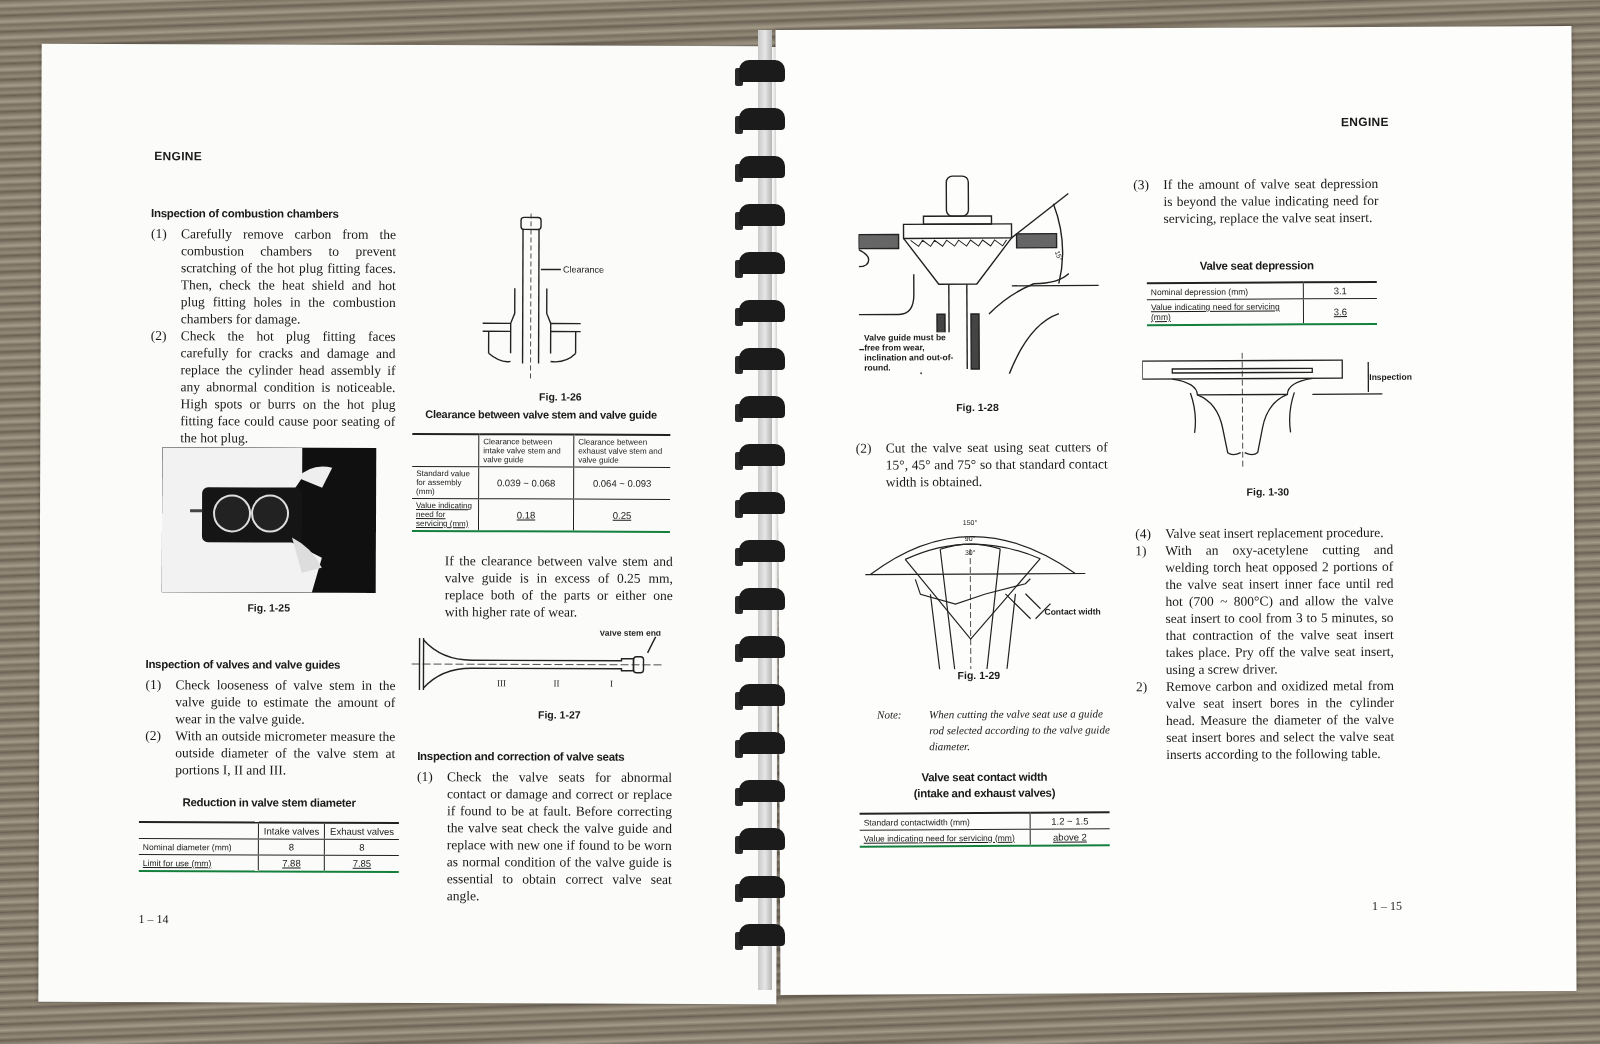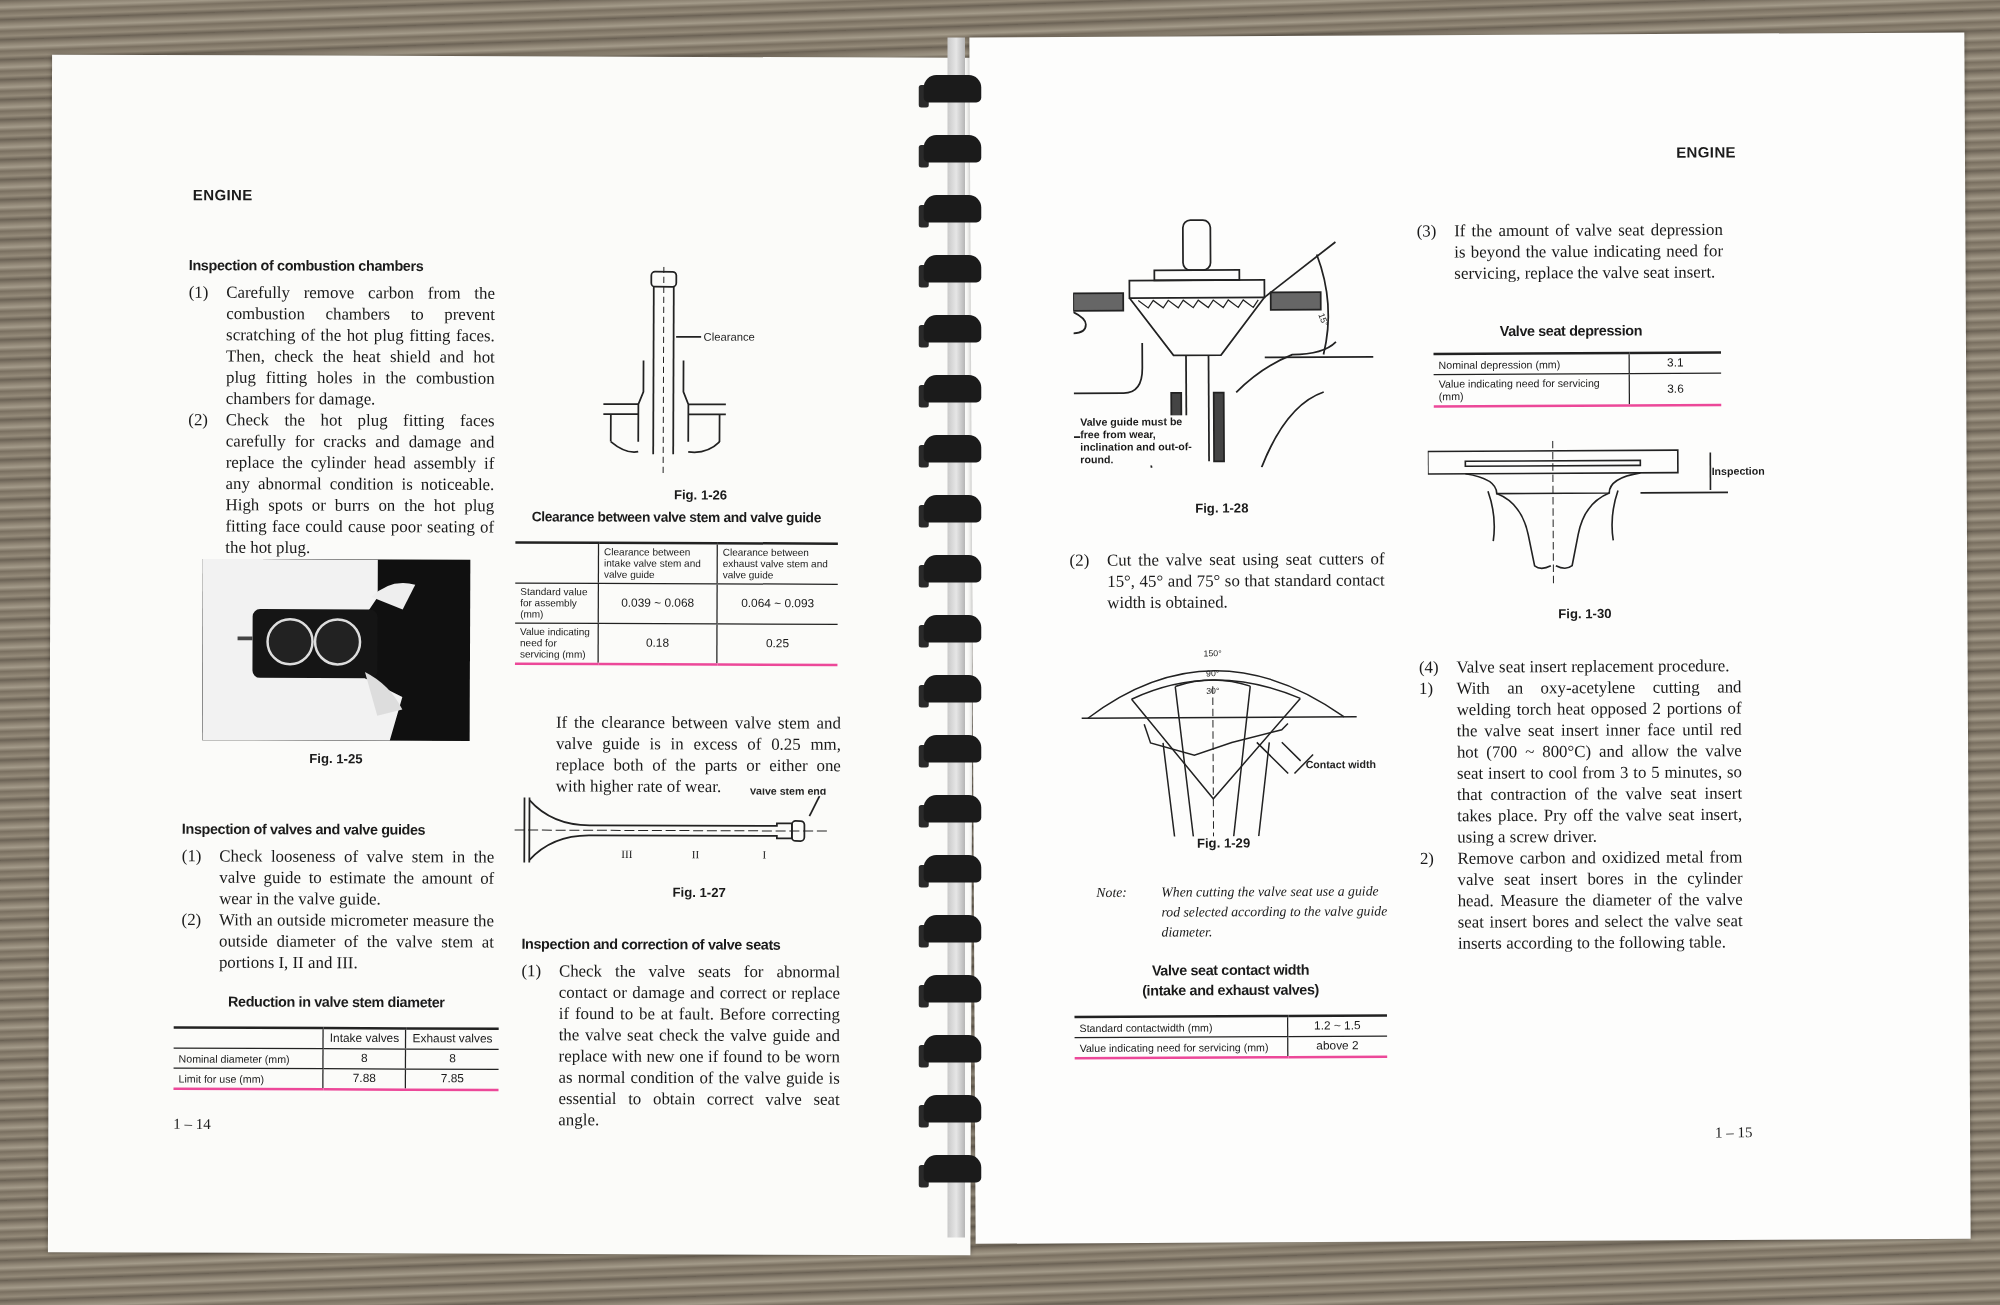--- a/index.html
+++ b/index.html
@@ -17,21 +17,21 @@
   .sec{font-family:"Liberation Sans",sans-serif;font-weight:bold;font-size:11.5px;letter-spacing:-.3px;}
   .body{font-size:13.5px;line-height:17px;text-align:justify;}
   .item{display:flex;}
   .num{width:30px;flex:none;}
   .txt{flex:1;text-align:justify;}
   .fig{font-family:"Liberation Sans",sans-serif;font-weight:bold;font-size:10.5px;text-align:center;}
   .pageno{font-size:12px;}
   table.spec{border-collapse:collapse;font-family:"Liberation Sans",sans-serif;font-size:8.5px;}
   table.spec td{padding:2px 4px;border-bottom:1px solid #222;vertical-align:middle;}
   table.spec tr:first-child td{border-top:2px solid #222;}
-  table.spec tr:last-child td{border-bottom:2px solid #ec4899;}
+  table.spec tr:last-child td{border-bottom:2px solid #15803d;text-decoration:underline;}
   table.spec td.v{border-left:1px solid #222;text-align:center;font-size:9.5px;}
   .note{font-style:italic;font-size:11px;line-height:16px;display:flex;}
   .note .lbl{width:52px;flex:none;}
   .photo{background:#111;overflow:hidden;}
   #spine{position:absolute;left:735px;top:30px;width:60px;height:960px;}
   .ring{position:absolute;left:0;width:52px;height:26px;}
   .ring .arc{position:absolute;left:4px;top:0;width:46px;height:22px;background:#1b1b1b;border-radius:10px 10px 4px 4px;}
   .ring .hook{position:absolute;left:0;top:8px;width:8px;height:18px;background:#2a2a2a;border-radius:2px;}
   .rod{position:absolute;left:23px;top:0;width:14px;height:960px;background:linear-gradient(90deg,#c9c9c9,#e6e6e6,#b5b5b5);}
   svg{display:block;}
@@ -98,21 +98,21 @@
       <td class="v">8</td>
     </tr>
     <tr>
       <td>Limit for use (mm)</td>
       <td class="v">7.88</td>
       <td class="v">7.85</td>
     </tr>
   </tbody>
     </table>
 
-  <div class="abs pageno" style="left:100px;top:848px;text-align:center;">1 – 14</div>
+  <div class="abs pageno" style="left:100px;top:868px;text-align:center;">1 – 14</div>
 
   <div class="abs" style="left:440px;top:168px;width:160px;height:170px;">
     <svg width="160" height="170" viewBox="0 0 160 170">
       <g fill="none" stroke="#222" stroke-width="1.4">
         <rect x="40" y="4" width="20" height="12" rx="3"></rect>
         <line x1="42" y1="16" x2="42" y2="150"></line>
         <line x1="58" y1="16" x2="58" y2="150"></line>
         <path d="M34 75 L34 100 L30 110 L30 140"></path>
         <path d="M66 75 L66 100 L70 110 L70 140"></path>
         <path d="M2 110 L30 110 M70 110 L100 110 M2 118 L30 118 M70 118 L100 118"></path>
@@ -140,21 +140,21 @@
       <td class="v">0.064 ~ 0.093</td>
     </tr>
     <tr>
       <td style="font-size:8px;">Value indicating need for servicing (mm)</td>
       <td class="v">0.18</td>
       <td class="v">0.25</td>
     </tr>
   </tbody>
     </table>
 
-  <div class="abs body" style="left:405px;top:524px;width:228px;font-family:Liberation Serif, serif;">If the clearance between valve stem and valve guide is in excess of 0.25 mm, replace both of the parts or either one with higher rate of wear.</div>
+  <div class="abs body" style="left:405px;top:507px;width:228px;font-family:Liberation Serif, serif;">If the clearance between valve stem and valve guide is in excess of 0.25 mm, replace both of the parts or either one with higher rate of wear.</div>
 
   <div class="abs" style="left:372px;top:585px;width:262px;height:70px;">
     <svg width="262" height="70" viewBox="0 0 262 70">
       <g fill="none" stroke="#222" stroke-width="1.4">
         <path d="M8 8 L8 60 M12 8 L12 60"></path>
         <path d="M12 10 Q30 30 60 30 L210 30 L210 28 L222 28 L222 40 L210 40 L210 38 L60 38 Q30 38 12 58"></path>
         <rect x="222" y="26" width="10" height="16" rx="3"></rect>
         <line x1="0" y1="34" x2="250" y2="34" stroke-dasharray="8,3" stroke-width="0.8"></line>
         <line x1="236" y1="22" x2="244" y2="6"></line>
       </g>

